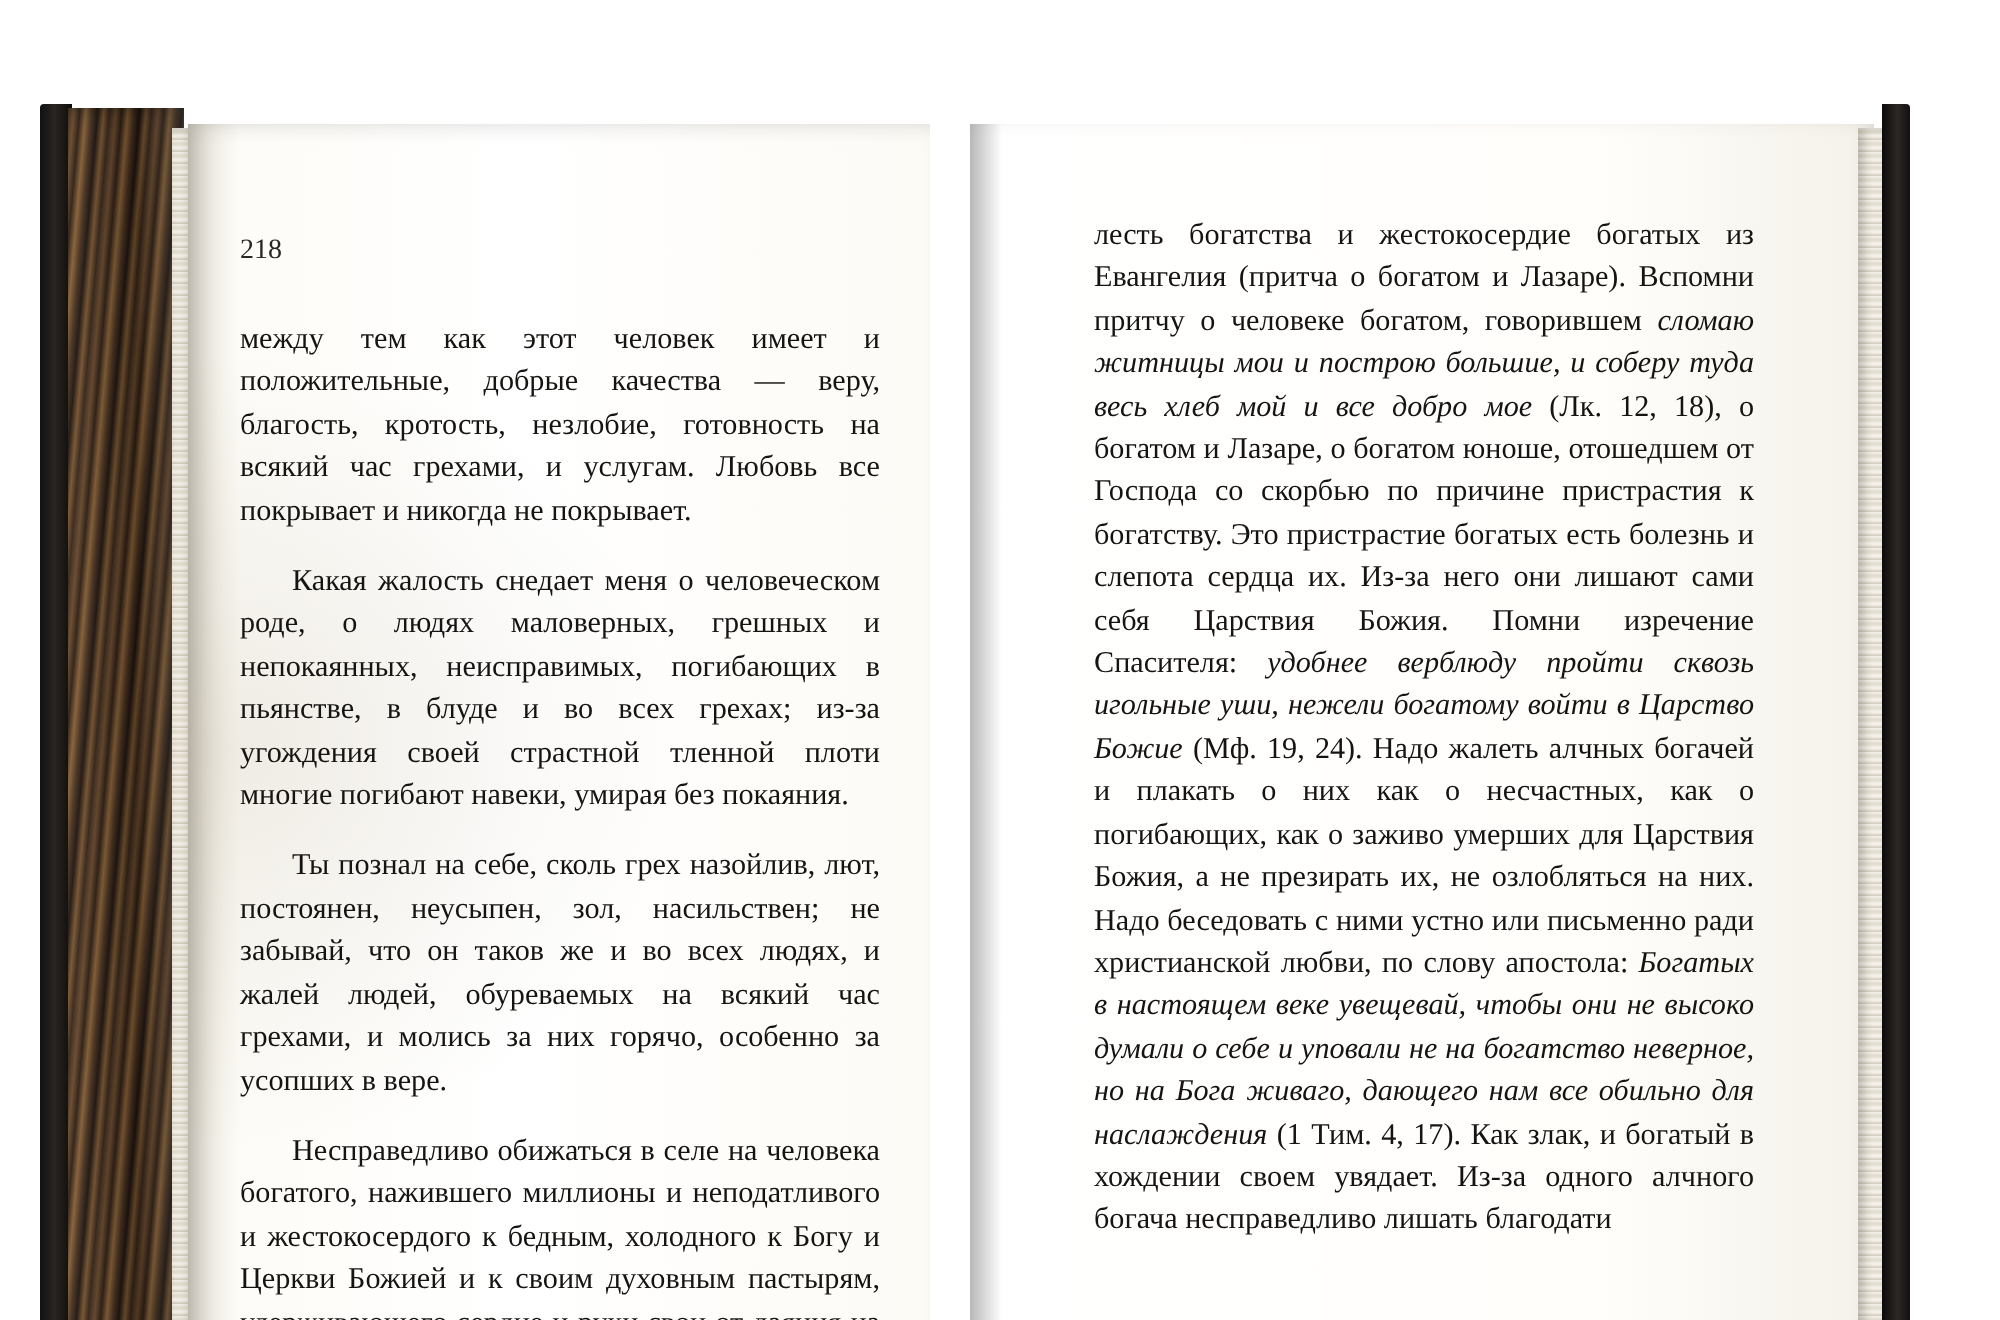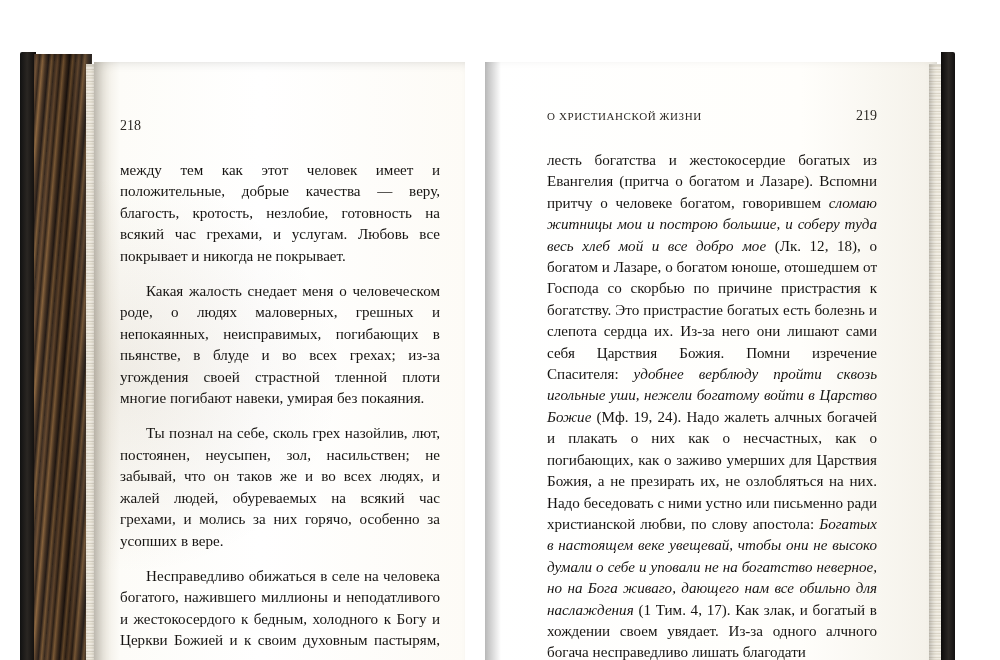--- a/index.html
+++ b/index.html
@@ -232,21 +232,17 @@
     <div class="shadow-bottom"></div>
   </div>
 
   <div class="book-right">
     <div class="page page-right"></div>
     <div class="gutter-right"></div>
     <div class="pagestack-right"></div>
     <div class="cover-right"></div>
 
     <div class="textcol textcol-right">
-      <div class="runhead right-head">
-        <span class="title-small">О ХРИСТИАНСКОЙ ЖИЗНИ</span>
-        <span class="folio">219</span>
-      </div>
       <p class="body" id="right-rich-paragraph"><span>лесть богатства и жестокосердие богатых из Евангелия (притча о богатом и Лазаре). Вспомни притчу о человеке богатом, говорившем </span><em>сломаю житницы мои и построю большие, и соберу туда весь хлеб мой и все добро мое</em><span> (Лк. 12, 18), о богатом и Лазаре, о богатом юноше, отошедшем от Господа со скорбью по причине пристрастия к богатству. Это пристрастие богатых есть болезнь и слепота сердца их. Из-за него они лишают сами себя Царствия Божия. Помни изречение Спасителя: </span><em>удобнее верблюду пройти сквозь игольные уши, нежели богатому войти в Царство Божие</em><span> (Мф. 19, 24). Надо жалеть алчных богачей и плакать о них как о несчастных, как о погибающих, как о заживо умерших для Царствия Божия, а не презирать их, не озлобляться на них. Надо беседовать с ними устно или письменно ради христианской любви, по слову апостола: </span><em>Богатых в настоящем веке увещевай, чтобы они не высоко думали о себе и уповали не на богатство неверное, но на Бога живаго, дающего нам все обильно для наслаждения</em><span> (1 Тим. 4, 17). Как злак, и богатый в хождении своем увядает. Из-за одного алчного богача несправедливо лишать благодати</span></p>
     </div>
   </div>
 
 </div>
 
 </body></html>

